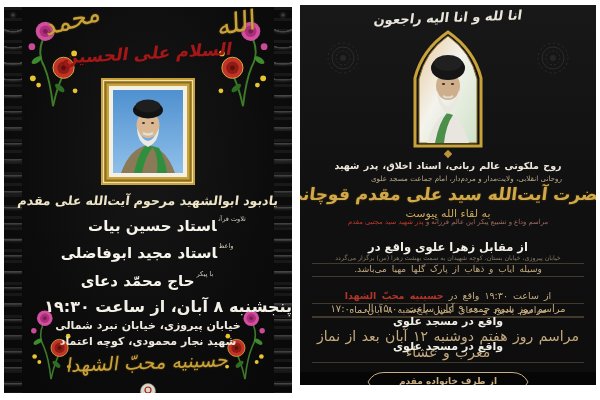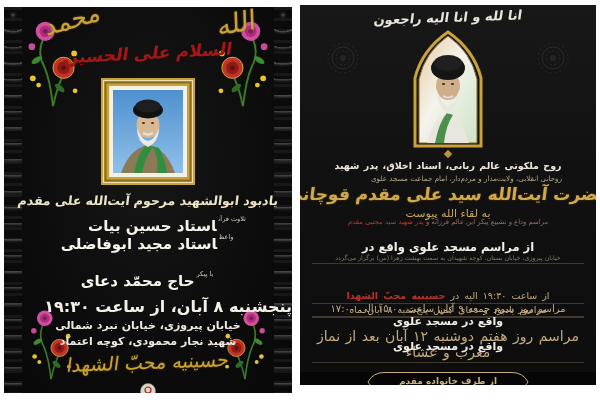--- a/index.html
+++ b/index.html
@@ -32,21 +32,21 @@
   .fl-tr{right:20px;top:8px;transform:scaleX(-1);}
   .fl-bl{left:18px;bottom:10px;height:78px;}
   .fl-br{right:18px;bottom:10px;height:78px;transform:scaleX(-1);}
   .l-mohammad{left:40px;top:-2px;font-size:25px;color:#c9a23a;transform:rotate(-16deg) skewX(-6deg);text-shadow:0 0 2px #6d5314;}
   .l-allah{right:36px;top:0;font-size:27px;color:#c9a23a;transform:rotate(-10deg) skewX(-8deg);text-shadow:0 0 2px #6d5314;}
   .l-salam{top:36px;font-size:17px;font-weight:bold;color:#a01818;transform:skewX(-12deg) rotate(-3deg);text-shadow:0 0 1px #4d0808;}
   .l-portrait{left:50%;top:71px;transform:translateX(-50%);}
   .l-title{top:186px;font-size:12.5px;font-weight:bold;color:#efe6c8;transform:skewX(-7deg);letter-spacing:-.3px;}
   .speaker{position:absolute;left:0;right:0;text-align:center;color:#f7f4ec;font-weight:bold;font-size:15px;letter-spacing:.4px;}
   .speaker .role{font-size:6.5px;color:#cfc9ba;vertical-align:10px;font-weight:normal;margin:0 2px;}
-  .sp0{top:208px;margin-left:40px;} .sp1{top:226px;} .sp2{top:263px;}
+  .sp0{top:208px;margin-left:40px;} .sp1{top:235px;} .sp2{top:263px;}
   .l-date{top:290px;font-size:16px;font-weight:bold;color:#f2efe6;text-align:right;}
   .l-addr1{top:312px;font-size:11px;font-weight:bold;color:#eeeae0;}
   .l-addr2{top:328px;font-size:11px;font-weight:bold;color:#eeeae0;}
   .l-venue{top:344px;font-size:19px;color:#c9a23a;transform:skewX(-10deg) rotate(-2deg);text-shadow:0 0 2px #6d5314;}
   .l-emblem{left:50%;bottom:-6px;transform:translateX(-50%);}
 
   
   .posterR{
     position:absolute;left:300px;top:5px;width:296px;height:380px;
     background:linear-gradient(180deg,#181818 0%,#111111 45%,#0d0d0d 100%);
@@ -240,27 +240,28 @@
       </svg>
   </div>
 
   <div class="abs ctr r-passing">به لقاء الله پیوست</div>
 
   <div class="abs ctr r-redline rtl">
     <span class="pre">مراسم وداع و تشییع پیکر این عالم فرزانه و</span>
     <span class="hl">پدر شهید سید مجتبی مقدم</span>
   </div>
 
-  <div class="abs ctr r-fplace">از مراسم مسجد علوی واقع در</div>
+  <div class="abs ctr r-fplace">از مقابل زهرا علوی واقع در</div>
 
   <div class="tanline r-route">خیابان پیروزی، خیابان بستان، کوچه شهیدان به سمت بهشت زهرا (س) برگزار می‌گردد</div>
+  <div class="tanline r-transport">وسیله ایاب و ذهاب از پارک گلها مهیا می‌باشد.</div>
   <div class="tanline r-komeil">مراسم یادبود و دعای کمیل پنج‌شنبه ۸ آبان ماه</div>
 
   <div class="tanline r-komeil2 rtl">
-    <span>از ساعت ۱۹:۳۰ الیه در</span>
+    <span>از ساعت ۱۹:۳۰ واقع در</span>
     <span class="hl">حسینیه محبّ الشهدا</span>
   </div>
 
   <div class="tanline r-third">مراسم روز سوم جمعه ۹ آبان ساعت ۱۵:۰۰ الی ۱۷:۰۰</div>
   <div class="abs ctr r-thirdplace">واقع در مسجد علوی</div>
   <div class="tanline r-seventh">مراسم روز هفتم دوشنبه ۱۲ آبان بعد از نماز مغرب و عشاء</div>
   <div class="abs ctr r-seventhplace">واقع در مسجد علوی</div>
 
   <div class="abs r-pill">
     <svg width="164" height="22" viewBox="0 0 164 22">

